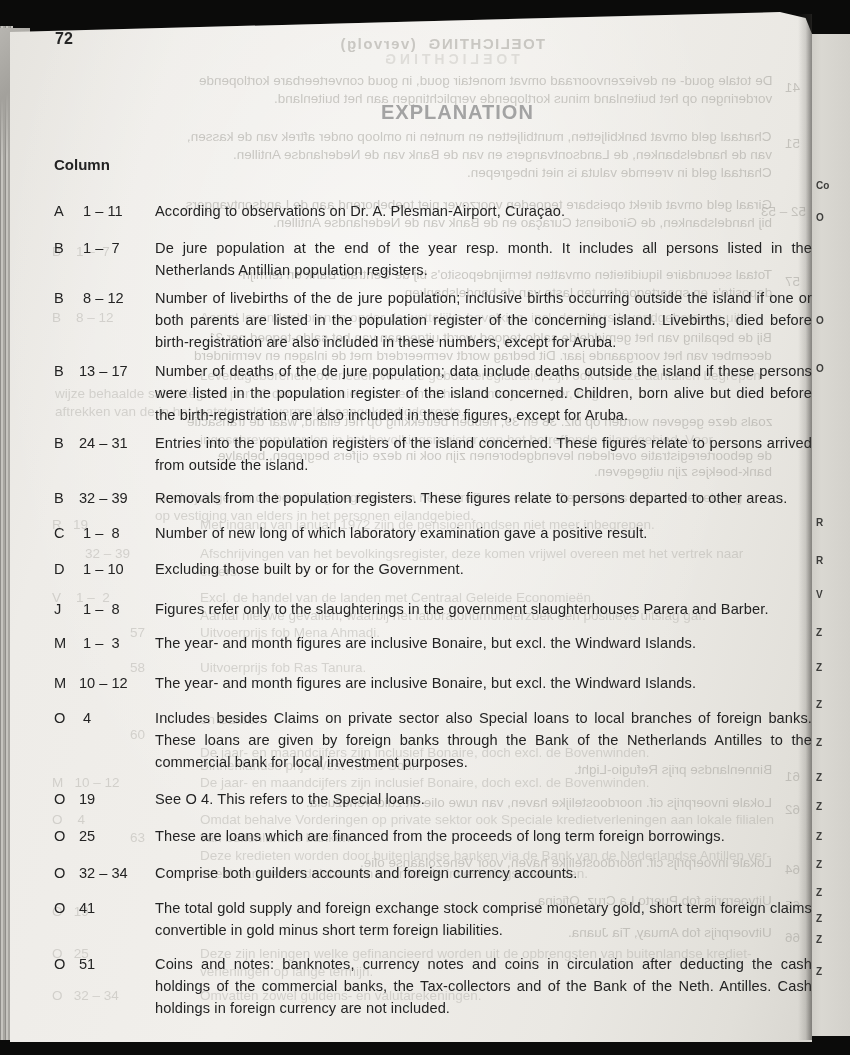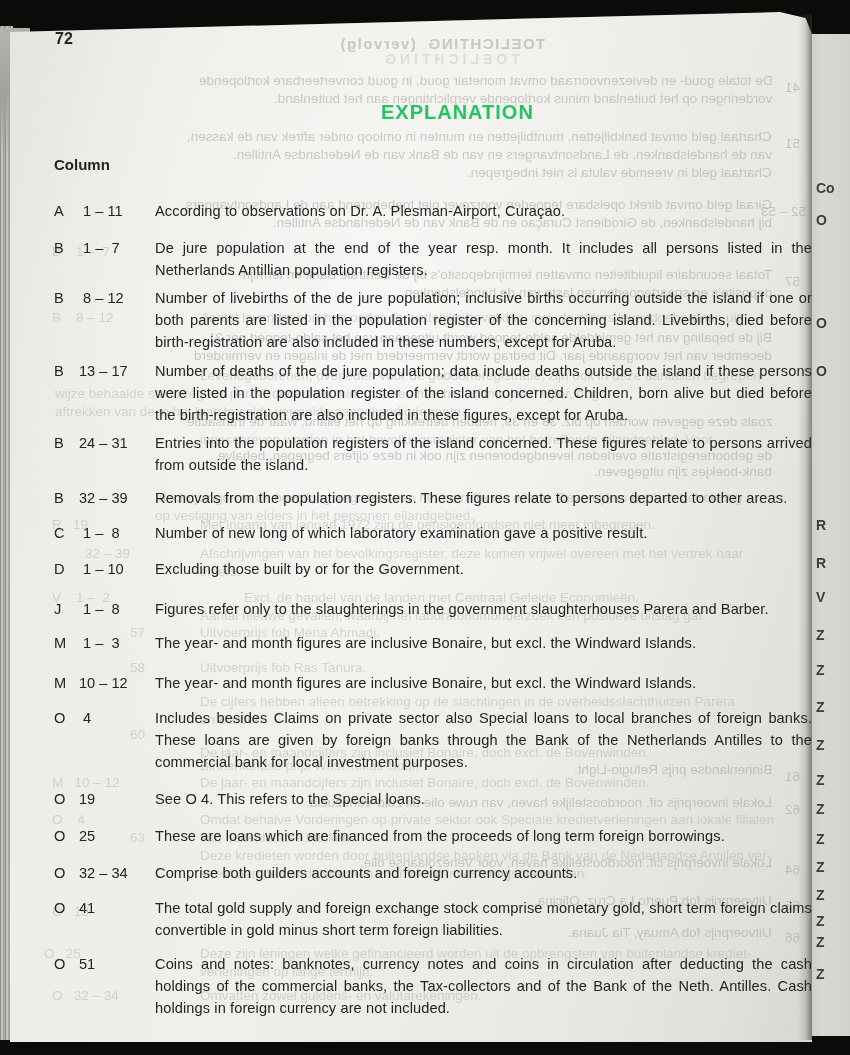--- a/index.html
+++ b/index.html
@@ -6,42 +6,42 @@
   #canvas{position:relative;width:850px;height:1055px;background:#0b0b0a;overflow:hidden;
           font-family:"Liberation Sans","DejaVu Sans",sans-serif;}
 
   
   #page-stack-edge{position:absolute;left:0;top:26px;width:13px;height:1014px;z-index:1;
     background:repeating-linear-gradient(90deg,#8f8d89 0 1px,#c6c4bf 1px 3px,#a8a6a1 3px 5px);}
   #stack-corner{position:absolute;left:0;top:28px;width:30px;height:150px;z-index:1;
     background:linear-gradient(135deg,#b7b5b0 0%,#a3a19c 40%,rgba(160,158,153,0) 75%);}
   #next-page-strip{position:absolute;left:806px;top:34px;width:44px;height:1002px;z-index:0;
     background:linear-gradient(to right,#c9c7c1,#dad8d2 35%,#d3d1cb);}
-  .strip-letter{position:absolute;left:10px;font-size:14px;color:#3d3d3b;font-weight:bold;}
+  .strip-letter{position:absolute;left:10px;font-size:10px;color:#3d3d3b;font-weight:bold;}
   #page-sheet{position:absolute;left:10px;top:12px;width:802px;height:1030px;z-index:2;
     background:
       radial-gradient(ellipse at 45% 30%, rgba(255,255,255,0.5), rgba(255,255,255,0) 60%),
       linear-gradient(105deg,#e6e4df 0%,#eeece8 16%,#f1efeb 45%,#eae8e3 76%,#e1dfd9 92%,#d8d6d0 100%);
     clip-path:polygon(0 20px,96% 0,99.2% 6px,100% 22px,100% 100%,0 100%);}
   #page-edge-shadow{position:absolute;left:798px;top:14px;width:14px;height:1026px;z-index:5;
     background:linear-gradient(to right,rgba(0,0,0,0),rgba(70,68,64,0.18) 55%,rgba(45,43,40,0.42) 85%,rgba(55,53,50,0.55));}
 
   
   #ghost-layer{position:absolute;left:0;top:0;width:850px;height:1055px;z-index:3;overflow:hidden;}
   .ghost{position:absolute;font-size:13.5px;line-height:17px;white-space:pre;color:#a6a49e;}
   .ghost.mir{transform:scaleX(-1);opacity:.55;}
   .ghost.norm{opacity:.40;}
   .ghost.title{font-weight:bold;font-size:15px;letter-spacing:1.5px;opacity:.55;}
   .ghost.title2{font-weight:bold;font-size:14px;letter-spacing:4px;opacity:.28;}
 
   
   #content{position:absolute;left:0;top:0;width:850px;height:1055px;z-index:4;text-decoration:underline;}
   #page-number{position:absolute;left:55px;top:30px;font-size:16px;font-weight:bold;color:#262626;}
   #explanation-title{position:absolute;left:381px;top:101px;font-size:20px;font-weight:bold;
-    letter-spacing:1px;color:#22c55e;}
+    letter-spacing:1px;color:#a3a3a3;}
   #column-heading{position:absolute;left:54px;top:156px;font-size:15px;font-weight:bold;color:#232323;}
   .entry{position:absolute;left:0;width:850px;}
   .entry-col{position:absolute;left:54px;top:0;font-size:14.6px;line-height:22px;color:#232323;}
   .entry-range{position:absolute;left:79px;top:0;font-size:14.6px;line-height:22px;color:#232323;white-space:pre;}
   .entry-text{position:absolute;left:155px;top:0;width:657px;font-size:14.6px;line-height:22px;
     color:#232323;text-align:justify;letter-spacing:0.1px;}
 </style>
 </head>
 <body>
 
@@ -100,27 +100,26 @@
       <div class="ghost line mir" style="top: 447px; right: 78px;">de geboorteregistratie overleden levendgeborenen zijn ook in deze cijfers begrepen, behalve</div>
       <div class="ghost line mir" style="top: 463px; right: 78px;">bank-boekjes zijn uitgegeven.</div>
       <div class="ghost line norm" style="top: 489px; left: 155px;">Inschrijvingen in de bevolkingsregisters van het betreffende eiland. Deze cijfers hebben betrekking</div>
       <div class="ghost line norm" style="top: 507px; left: 155px;">op vestiging van elders in het personen eilandgebied.</div>
       <div class="ghost label norm" style="top: 516px; left: 52px;">R   19</div>
       <div class="ghost line norm" style="top: 516px; left: 200px;">Met ingang van januari 1972 zijn de pensioenfondsen niet meer inbegrepen.</div>
       <div class="ghost label norm" style="top: 545px; left: 85px;">32 – 39</div>
       <div class="ghost line norm" style="top: 545px; left: 200px;">Afschrijvingen van het bevolkingsregister, deze komen vrijwel overeen met het vertrek naar</div>
       <div class="ghost line norm" style="top: 563px; left: 200px;">elders.</div>
       <div class="ghost label norm" style="top: 589px; left: 52px;">V    1 –  2</div>
-      <div class="ghost line norm" style="top: 589px; left: 200px; margin-left: 44px;">Excl. de handel van de landen met Centraal Geleide Economieën.</div>
+      <div class="ghost line norm" style="top: 589px; left: 200px;">Excl. de handel van de landen met Centraal Geleide Economieën.</div>
       <div class="ghost line norm" style="top: 607px; left: 200px;">Aantal nieuwe gevallen, waarbij het laboratoriumonderzoek een positieve uitslag gaf.</div>
       <div class="ghost label norm" style="top: 624px; left: 130px;">57</div>
       <div class="ghost line norm" style="top: 624px; left: 200px;">Uitvoerprijs fob Mena Ahmadi.</div>
       <div class="ghost label norm" style="top: 659px; left: 130px;">58</div>
       <div class="ghost line norm" style="top: 659px; left: 200px;">Uitvoerprijs fob Ras Tanura.</div>
-      <div class="ghost line norm" style="top: 693px; left: 200px;">De cijfers hebben alleen betrekking op de slachtingen in de overheidsslachthuizen Parera</div>
       <div class="ghost line norm" style="top: 711px; left: 200px;">en Barber.</div>
       <div class="ghost label norm" style="top: 726px; left: 130px;">60</div>
       <div class="ghost line norm" style="top: 726px; left: 200px; margin-top: 31px;">Binnenlandse prijs West Texas-Sour.</div>
       <div class="ghost line norm" style="top: 744px; left: 200px;">De jaar- en maandcijfers zijn inclusief Bonaire, doch excl. de Bovenwinden.</div>
       <div class="ghost line mir" style="top: 761px; right: 78px;">Binnenlandse prijs Refugio-Light.</div>
       <div class="ghost label mir" style="top: 768px; right: 50px;">61</div>
       <div class="ghost label norm" style="top: 774px; left: 52px;">M   10 – 12</div>
       <div class="ghost line norm" style="top: 774px; left: 200px;">De jaar- en maandcijfers zijn inclusief Bonaire, doch excl. de Bovenwinden.</div>
       <div class="ghost line mir" style="top: 794px; right: 78px;">Lokale invoerprijs cif. noordoostelijke haven, van ruwe olie uit zuid-Venezuela.</div>
       <div class="ghost label mir" style="top: 801px; right: 50px;">62</div>
@@ -130,21 +129,21 @@
       <div class="ghost line norm" style="top: 829px; left: 200px;">van buitenlandse banken.</div>
       <div class="ghost line norm" style="top: 847px; left: 200px;">Deze kredieten worden door buitenlandse banken via de Bank van de Nederlandse Antillen ver-</div>
       <div class="ghost line mir" style="top: 854px; right: 78px;">Lokale invoerprijs cif. noordoostelijke haven, voor Venezolaanse olie.</div>
       <div class="ghost label mir" style="top: 861px; right: 50px;">64</div>
       <div class="ghost line norm" style="top: 865px; left: 200px;">strekt aan de handelsbanken voor lokale investeringsdoeleinden.</div>
       <div class="ghost line mir" style="top: 892px; right: 78px;">Uitvoerprijs fob Puerto La Cruz, Oficina.</div>
       <div class="ghost label mir" style="top: 897px; right: 50px;">65</div>
       <div class="ghost label norm" style="top: 903px; left: 52px;">O   19</div>
       <div class="ghost line mir" style="top: 924px; right: 78px;">Uitvoerprijs fob Amuay, Tia Juana.</div>
       <div class="ghost label mir" style="top: 929px; right: 50px;">66</div>
-      <div class="ghost label norm" style="top: 945px; left: 44px;">O   25</div>
+      <div class="ghost label norm" style="top: 945px; left: 52px;">O   25</div>
       <div class="ghost line norm" style="top: 945px; left: 200px;">Deze zijn leningen welke gefinancieerd worden uit de opbrengsten van buitenlandse krediet-</div>
       <div class="ghost line norm" style="top: 963px; left: 200px;">verleningen op lange termijn.</div>
       <div class="ghost label norm" style="top: 987px; left: 52px;">O   32 – 34</div>
       <div class="ghost line norm" style="top: 987px; left: 200px;">Omvatten zowel guldens- en valutarekeningen.</div>
     </div>
 
   <div id="content">
     <div id="page-number">72</div>
     <div id="explanation-title">EXPLANATION</div>
     <div id="column-heading">Column</div>

